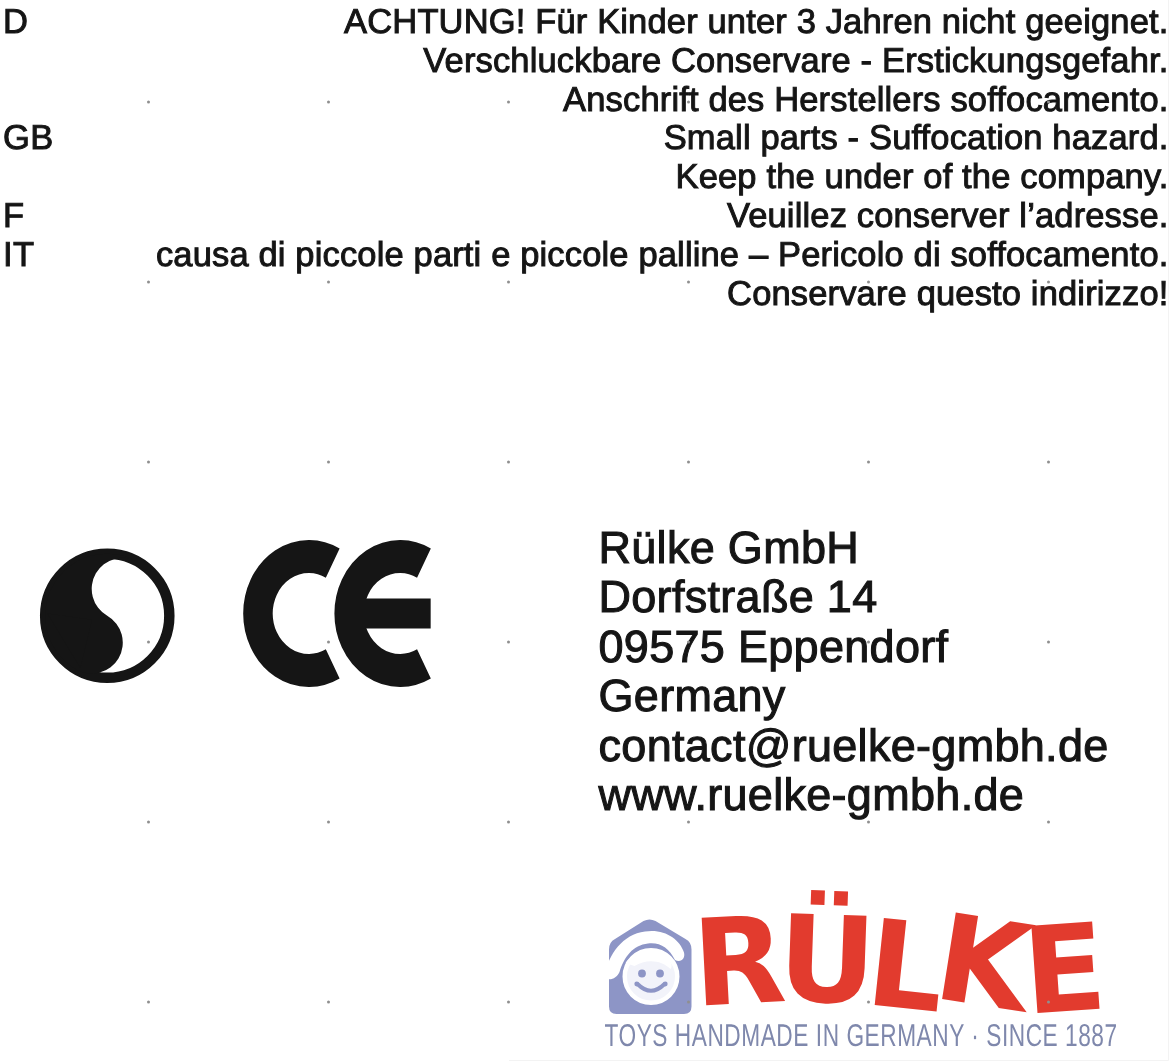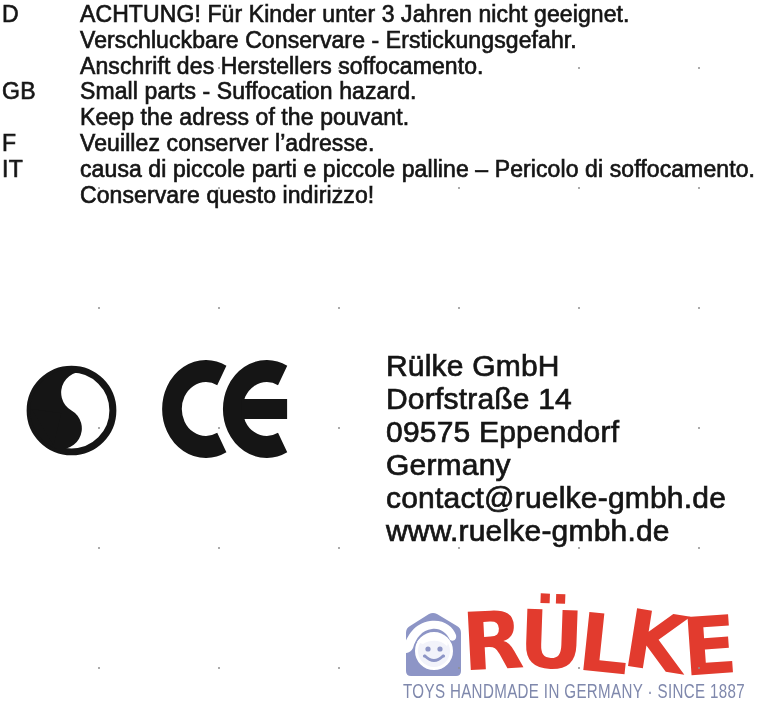--- a/index.html
+++ b/index.html
@@ -9,27 +9,27 @@
   }
   
   .warnings{position:absolute;left:2px;top:2px;width:777px;}
   .wgroup{display:grid;grid-template-columns:78px 1fr;}
   .wcode{
     font-size:23px;line-height:25.8px;font-weight:normal;
     -webkit-text-stroke:0.65px #151515;letter-spacing:0.3px;
   }
   .wline{
     font-size:23px;line-height:25.8px;white-space:pre;
-    -webkit-text-stroke:0.65px #151515;letter-spacing:0.1px;
+    -webkit-text-stroke:0.65px #151515;letter-spacing:0.1px;text-align:right;
   }
   
   .greendot{position:absolute;left:25px;top:364px;width:93px;height:93px;}
   .cemark{position:absolute;left:161px;top:360px;width:127px;height:98px;}
   
-  .address{position:absolute;left:386px;top:349px;}
+  .address{position:absolute;left:399px;top:349px;}
   .address div{
     font-size:30px;line-height:33px;white-space:pre;
     -webkit-text-stroke:0.7px #151515;letter-spacing:0.2px;
   }
   
   .logo-house{position:absolute;left:403px;top:612px;width:61px;height:67px;}
   .wordmark{position:absolute;left:462px;top:601px;height:84px;white-space:nowrap;}
   .wordmark span{
     display:inline-block;font-family:"DejaVu Sans",sans-serif;font-weight:bold;
     font-size:80px;line-height:80px;color:#e23b2e;margin-right:-5px;
@@ -58,21 +58,21 @@
       <div class="lines">
         <div class="wline">ACHTUNG! Für Kinder unter 3 Jahren nicht geeignet.</div>
         <div class="wline">Verschluckbare Conservare - Erstickungsgefahr.</div>
         <div class="wline">Anschrift des Herstellers soffocamento.</div>
       </div>
     </div>
     <div class="wgroup">
       <div class="wcode">GB</div>
       <div class="lines">
         <div class="wline">Small parts - Suffocation hazard.</div>
-        <div class="wline">Keep the adress of the pouvant.</div>
+        <div class="wline">Keep the under of the company.</div>
       </div>
     </div>
     <div class="wgroup">
       <div class="wcode">F</div>
       <div class="lines">
         <div class="wline">Veuillez conserver l’adresse.</div>
       </div>
     </div>
     <div class="wgroup">
       <div class="wcode">IT</div>

